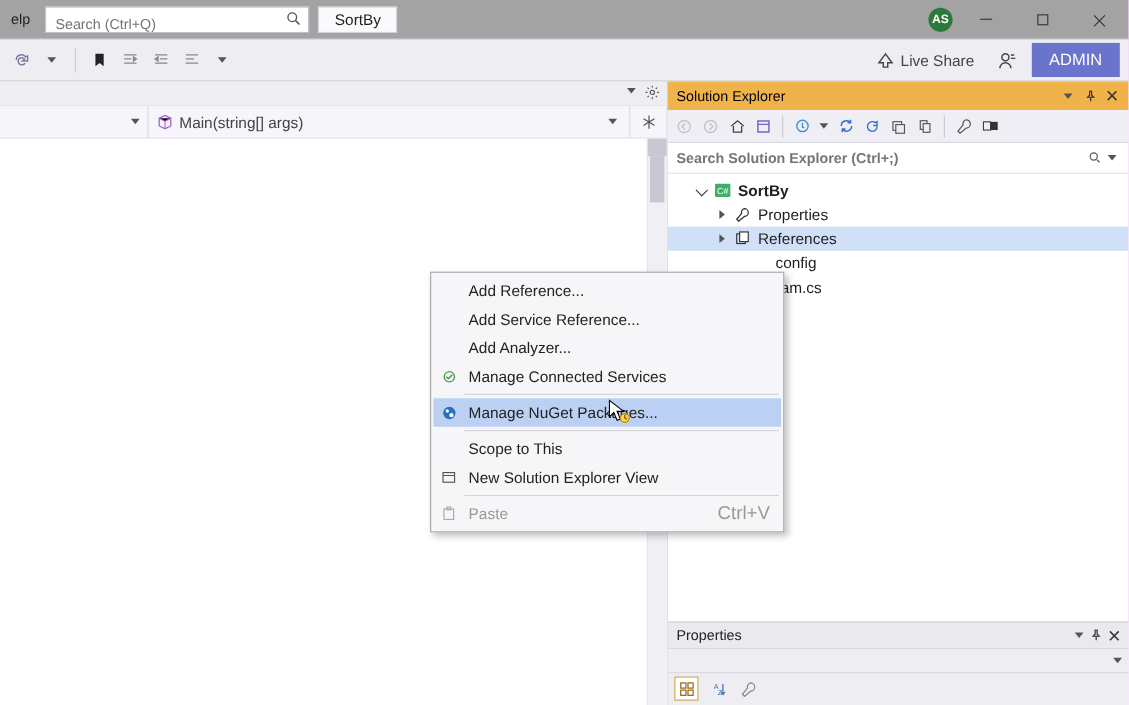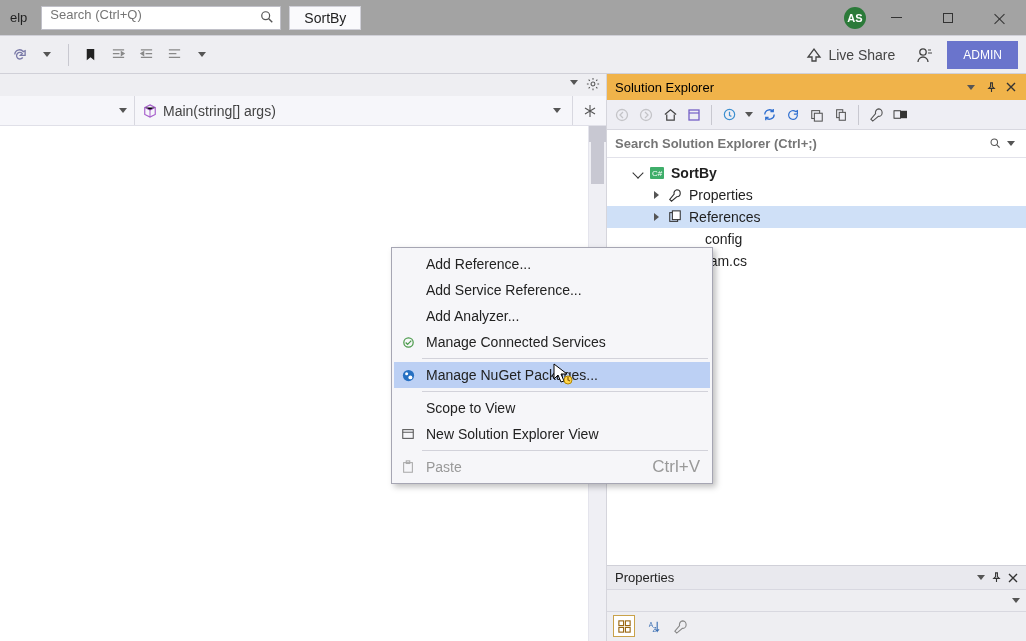--- a/index.html
+++ b/index.html
@@ -1,21 +1,21 @@
 <!DOCTYPE html>
 <html><head>
 <meta charset="utf-8">
 <style>
   * { box-sizing: border-box; margin: 0; padding: 0; font-family: "Segoe UI", Arial, sans-serif; }
   body { width: 1026px; height: 641px; background: #f5f5f7; overflow: hidden; position: relative; font-size: 13px; color: #1f1f1f; }
   
   
   .titlebar { display: flex; align-items: center; height: 36px; background: #a3a3a3; border-bottom: 1px solid #d0d0d8; padding: 0 4px; gap: 8px; }
   .help-menu { padding: 4px 6px; font-size: 13px; }
-  .search-box { flex: 0 0 240px; display: flex; align-items: flex-start; background: #fff; border: 1px solid #c0c0c8; height: 24px; padding: 0 8px; position: relative; }
+  .search-box { flex: 0 0 240px; display: flex; align-items: flex-end; background: #fff; border: 1px solid #c0c0c8; height: 24px; padding: 0 8px; position: relative; }
   .search-box input { flex: 1; border: none; outline: none; font-size: 13px; color: #606060; }
   .search-box .mag { position: absolute; right: 6px; top: 3px; }
   .proj-name-btn { padding: 3px 14px; background: #fafafc; border: 1px solid #d0d0d8; font-size: 14px; }
   .titlebar-spacer { flex: 1; }
   .avatar { width: 22px; height: 22px; border-radius: 50%; background: #2b7a39; color: #fff; display: flex; align-items: center; justify-content: center; font-size: 11px; font-weight: 600; }
   .win-btn { width: 44px; height: 30px; display: flex; align-items: center; justify-content: center; }
   .minimize-g { width: 11px; height: 1px; background: #333; }
   .maxrestore-g { width: 10px; height: 10px; border: 1px solid #333; position: relative; }
   .maxrestore-g::after { content:""; position:absolute; width:10px; height:10px; border:1px solid #333; top:-3px; left:3px; background:#eeeef2; z-index:-1; }
   .close-g { position: relative; width: 12px; height: 12px; }
@@ -27,21 +27,21 @@
   .cmdrow { display: flex; align-items: center; height: 38px; background: #eeeef2; border-bottom: 1px solid #d0d0d8; padding: 0 8px; gap: 8px; }
   .cmd-left { display: flex; align-items: center; gap: 6px; }
   .vsep { width: 1px; height: 22px; background: #c8c8d0; margin: 0 4px; }
   .tool-btn { width: 22px; height: 22px; display: flex; align-items: center; justify-content: center; color:#555; }
   .tool-btn svg { width: 15px; height: 15px; }
   .drop-caret { width: 8px; height: 5px; }
   .drop-caret::before { content:""; display:block; border-left:4px solid transparent; border-right:4px solid transparent; border-top:5px solid #555; }
   .cmd-spacer { flex: 1; }
   .live-share { display: flex; align-items: flex-start; gap: 6px; color: #444; font-size: 14px; padding: 4px 8px; }
   .feedback-btn { width: 28px; height:28px; display:flex; align-items:center; justify-content:center; }
-  .admin-btn { background: #6a74cc; color: #fff; padding: 7px 16px; font-size: 12px; font-weight: 400; border: none; }
+  .admin-btn { background: #6a74cc; color: #fff; padding: 7px 16px; font-size: 15px; font-weight: 400; border: none; }
 
   
   .main { position: relative; height: 567px; display: flex; }
   .editor-area { flex: 1; display: flex; flex-direction: column; background: #f0abfc; justify-content: space-between; }
   .nav-bar { display: flex; height: 30px; border-bottom: 1px solid #e0e0e8; background:#f6f6fa; }
   .nav-bar .nav-left { width: 135px; border-right: 1px solid #d8d8e0; display:flex; align-items:center; justify-content:flex-end; padding-right:4px; }
   .nav-bar .nav-mid { flex:1; display:flex; align-items:center; padding:0 8px; gap:6px; }
   .nav-bar .nav-mid-text { color:#444; font-size:14px; }
   .nav-bar .nav-right { width: 34px; display:flex; align-items:center; justify-content:center; border-left:1px solid #d8d8e0; }
   .nav-dd { width:14px; display:flex; justify-content:center; }
@@ -444,21 +444,21 @@
           <circle cx="8" cy="8" r="6" fill="#2670c2"></circle>
           <circle cx="6" cy="6" r="1.6" fill="#fff"></circle>
           <circle cx="10" cy="10" r="2.1" fill="#fff"></circle>
         </svg>
       </span>
     <span class="mi-label">Manage NuGet Packages...</span>
   </div>
   <div class="grp-sep"></div>
   <div class="mi">
     <span class="mi-icon"></span>
-    <span class="mi-label">Scope to View</span>
+    <span class="mi-label">Scope to This</span>
   </div>
   <div class="mi">
     <span class="mi-icon">
         <svg width="14" height="14" viewBox="0 0 16 16">
           <rect x="2" y="3" width="12" height="10" fill="none" stroke="#555" stroke-width="1.2"></rect>
           <path d="M2 6h12" stroke="#555" stroke-width="1.1"></path>
         </svg>
       </span>
     <span class="mi-label">New Solution Explorer View</span>
   </div>

